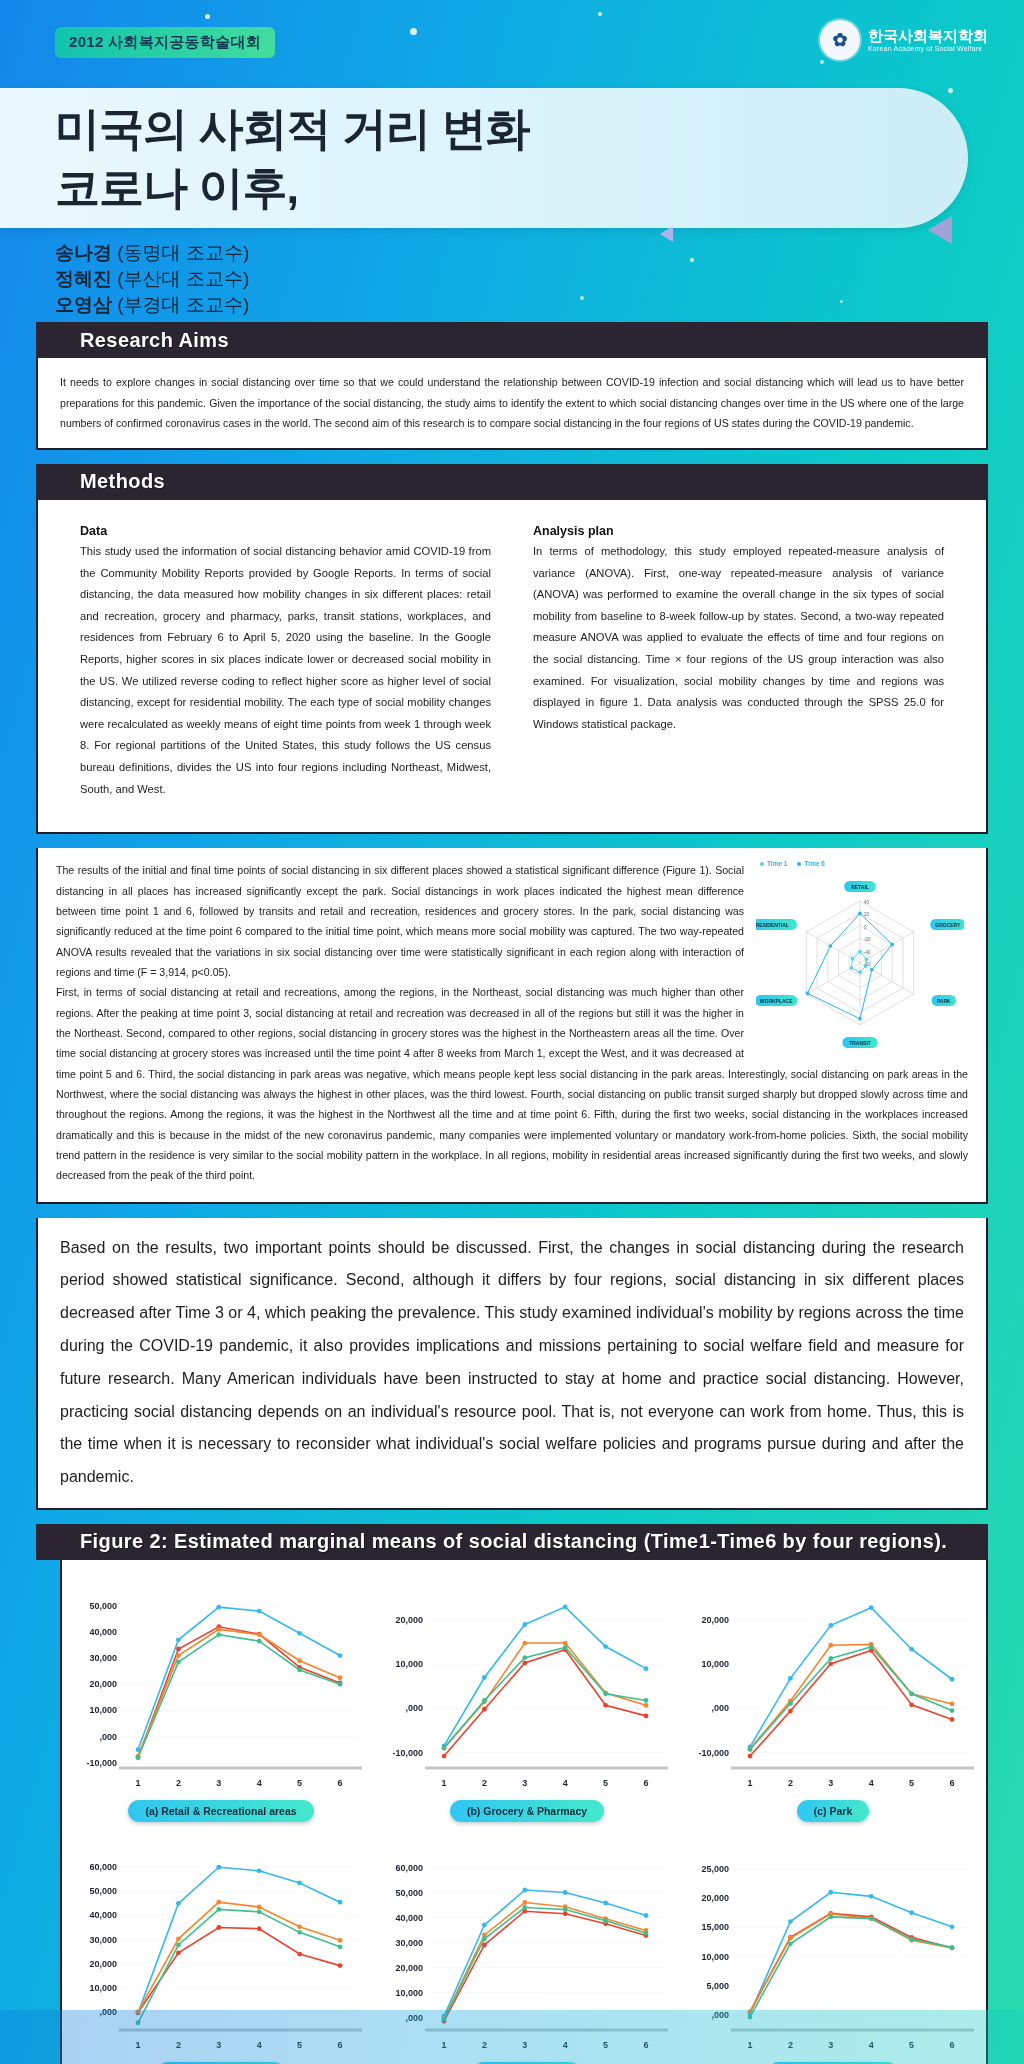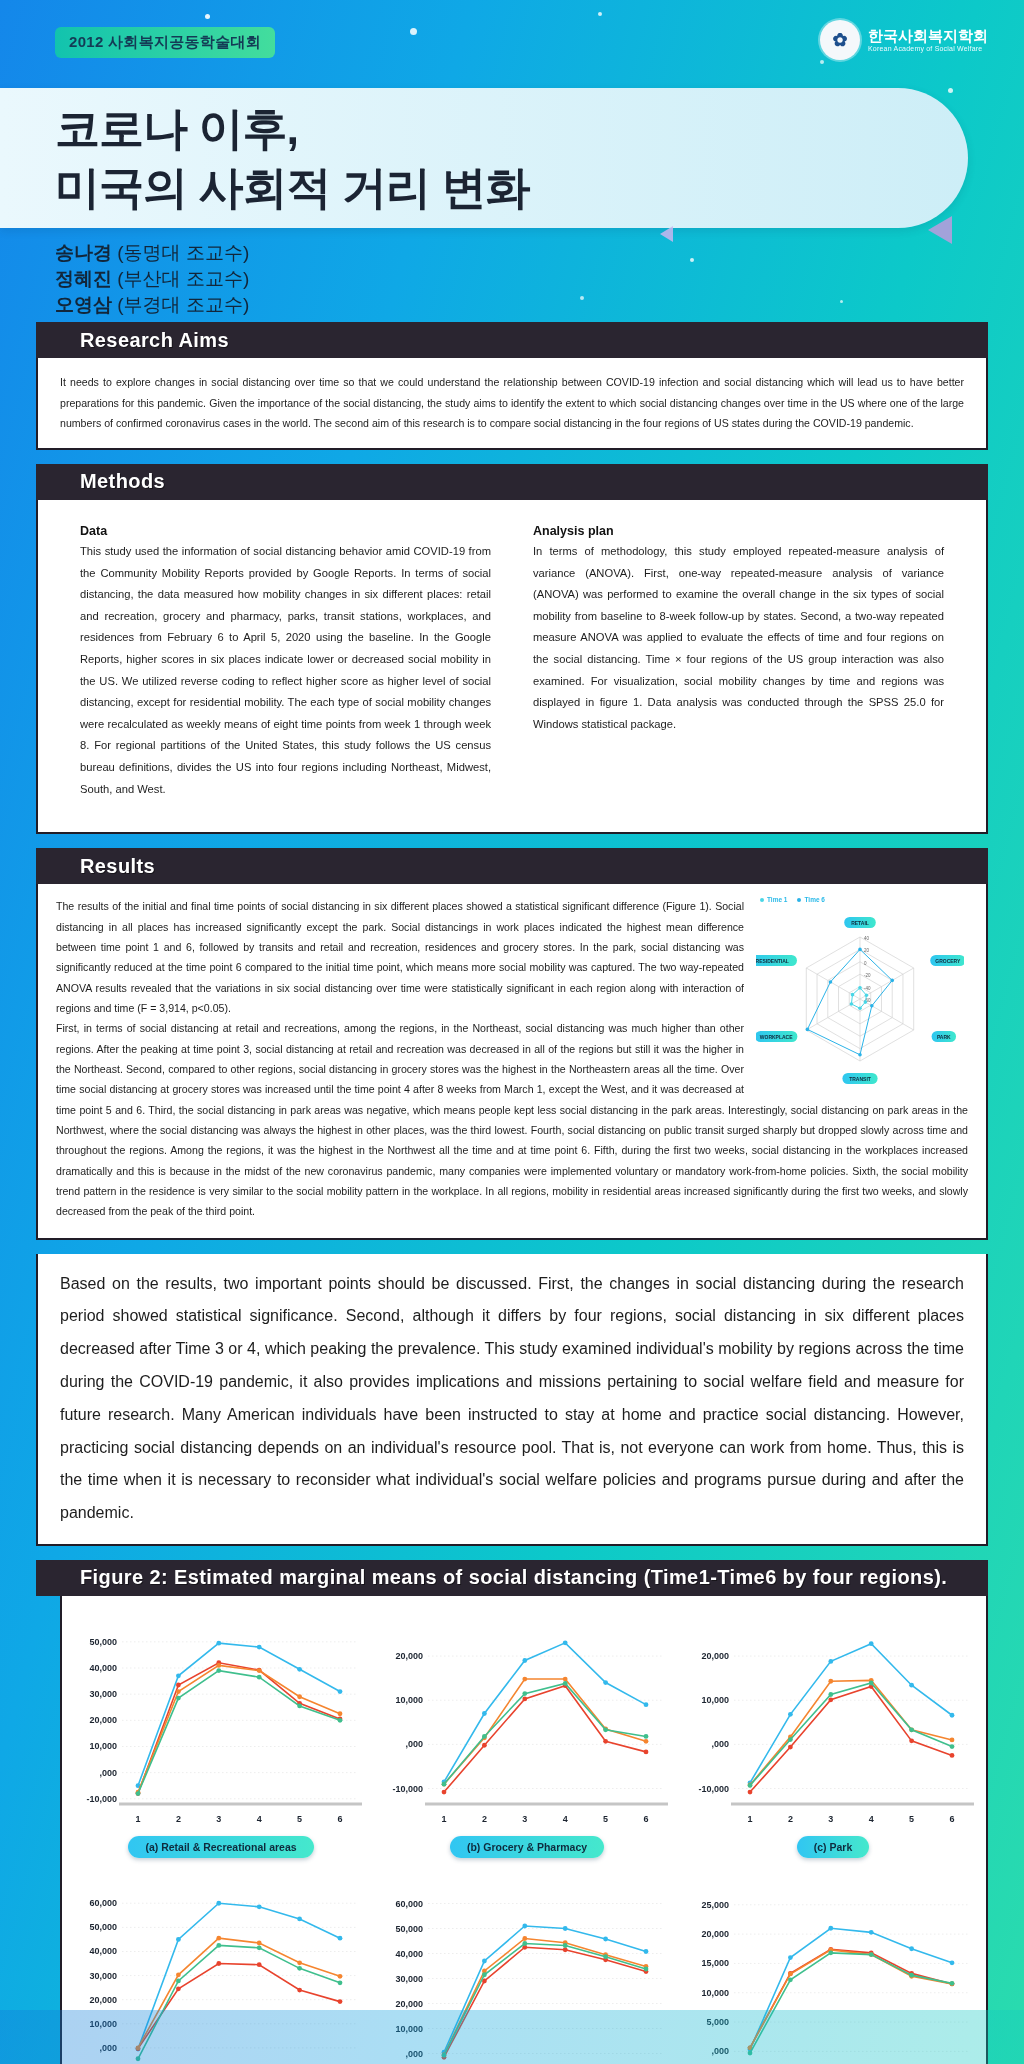--- a/index.html
+++ b/index.html
@@ -85,22 +85,22 @@
   <div class="dot" style="left:205px;top:14px;width:5px;height:5px;opacity:.9"></div>
   <div class="dot" style="left:410px;top:28px;width:7px;height:7px;opacity:.85"></div>
   <div class="dot" style="left:598px;top:12px;width:4px;height:4px;opacity:.8"></div>
   <div class="dot" style="left:820px;top:60px;width:4px;height:4px;opacity:.7"></div>
   <div class="dot" style="left:948px;top:88px;width:5px;height:5px;opacity:.8"></div>
   <div class="dot" style="left:690px;top:258px;width:4px;height:4px;opacity:.8"></div>
   <div class="dot" style="left:580px;top:296px;width:4px;height:4px;opacity:.7"></div>
   <div class="dot" style="left:840px;top:300px;width:3px;height:3px;opacity:.7"></div>
 
   <div class="titlePanel">
+    <div class="t">미국의 사회적 거리 변화</div>
     <div class="t">코로나 이후,</div>
-    <div class="t">미국의 사회적 거리 변화</div>
   </div>
 
   <div class="tri" style="left:660px;top:226px;border-top:8px solid transparent;border-bottom:8px solid transparent;border-right:13px solid #c9b6f0;opacity:.85"></div>
   <div class="tri" style="left:928px;top:216px;border-top:14px solid transparent;border-bottom:14px solid transparent;border-right:24px solid #b39ddb;opacity:.9"></div>
 
   <div class="authors">
     <div class="author"><b>송나경</b> <span>(동명대 조교수)</span></div>
     <div class="author"><b>정혜진</b> <span>(부산대 조교수)</span></div>
     <div class="author"><b>오영삼</b> <span>(부경대 조교수)</span></div>
   </div>
@@ -127,23 +127,20 @@
       </div>
       <div class="col">
         <h4>Analysis plan</h4>
         <p class="txt">In terms of methodology, this study employed repeated-measure analysis of variance (ANOVA). First, one-way repeated-measure analysis of variance (ANOVA) was performed to examine the overall change in the six types of social mobility from baseline to 8-week follow-up by states. Second, a two-way repeated measure ANOVA was applied to evaluate the effects of time and four regions on the social distancing. Time × four regions of the US group interaction was also examined. For visualization, social mobility changes by time and regions was displayed in figure 1. Data analysis was conducted through the SPSS 25.0 for Windows statistical package.</p>
       </div>
     </div>
   </div>
 </section>
 
 <section class="card">
-  <div class="card-header">
-    <span>Results</span>
-  </div>
   <div class="card-body" id="res-body">
     <div class="radar-wrap">
       <div class="radar-legend" id="radar-legend">
           <span class="lg"><i class="ldot" style="background: rgb(73, 214, 230);"></i>Time 1</span>
           <span class="lg"><i class="ldot" style="background: rgb(43, 179, 232);"></i>Time 6</span>
         </div>
       <div><svg width="208" height="182" viewBox="0 0 208 182">
             <defs>
               <linearGradient id="pillg" x1="0" y1="0" x2="1" y2="0">
                 <stop offset="0%" stop-color="#2ec6f0"></stop>

